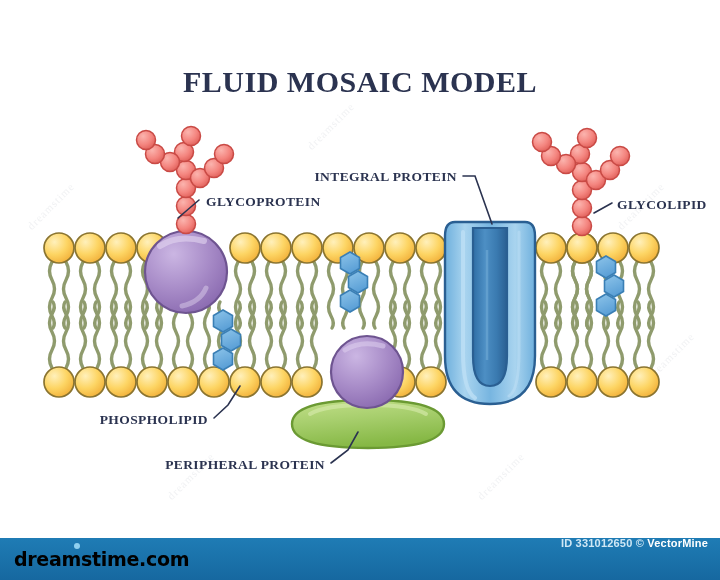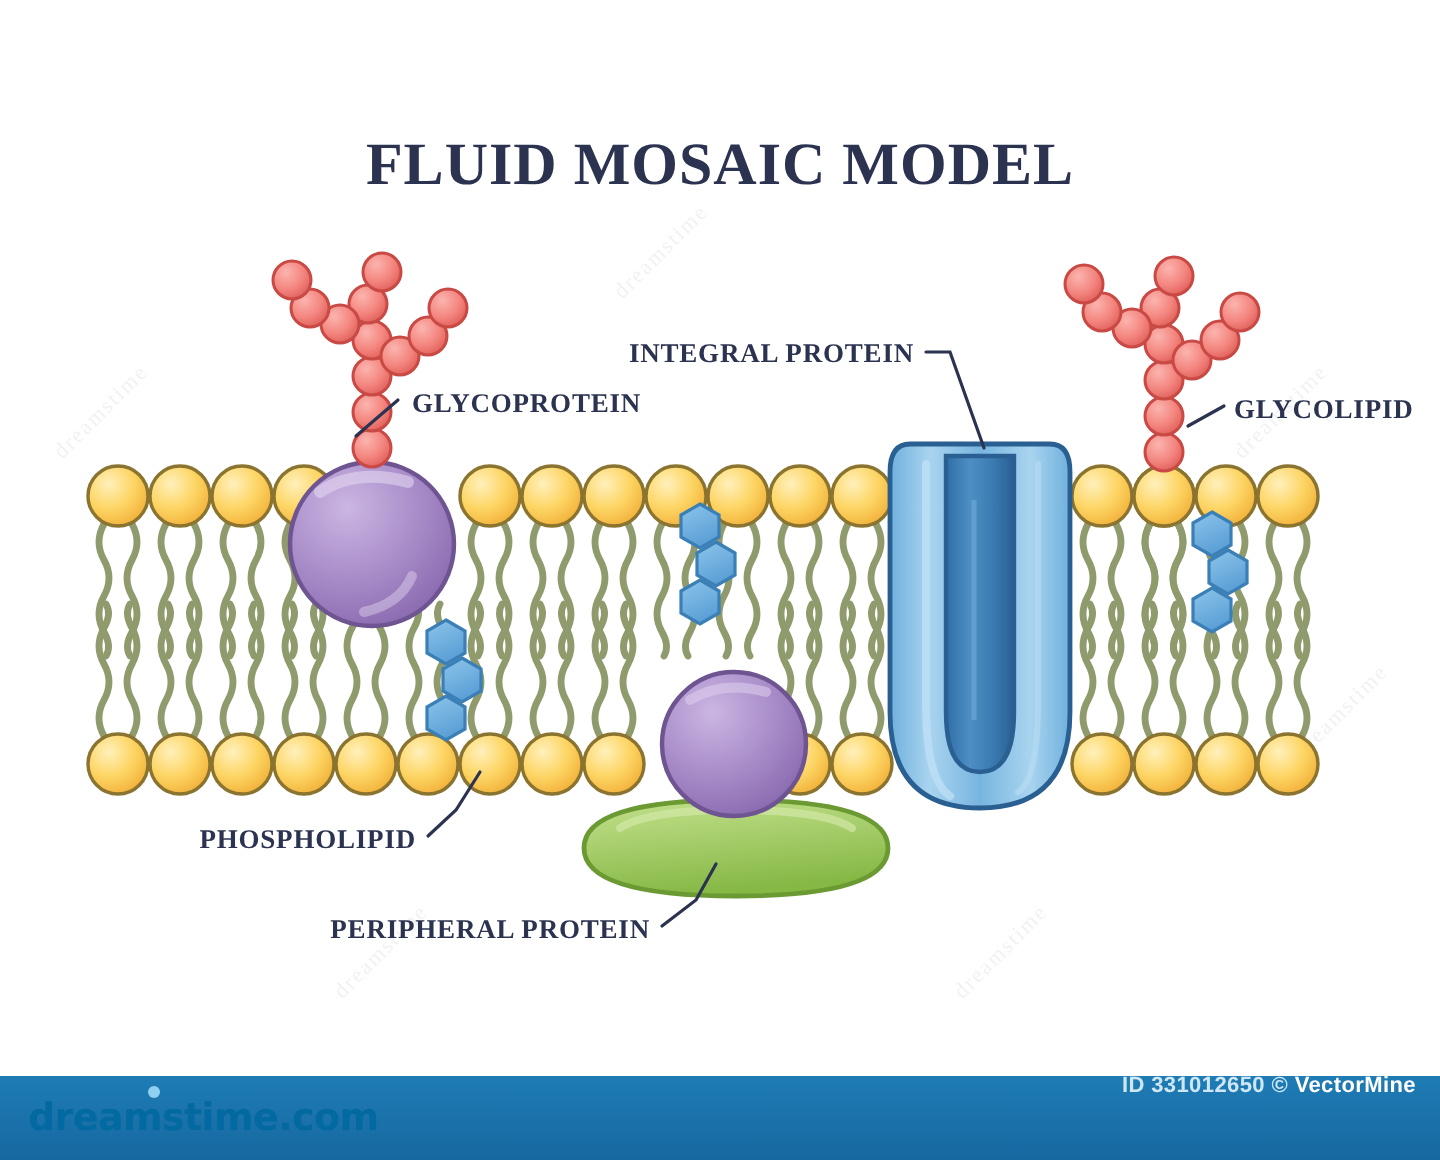--- a/index.html
+++ b/index.html
@@ -46,21 +46,21 @@
     background: #1a72ab;
     background: linear-gradient(180deg,#1f7cb5 0%,#1668a0 100%);
   }
   #footer-logo {
     position: absolute;
     left: 14px;
     top: 548px;
     font-family: "DejaVu Sans", sans-serif;
     font-size: 19px;
     font-weight: bold;
-    color: #0369a1;
+    color: #000000;
     letter-spacing: -0.3px;
   }
   #footer-logo .dot {
     position: absolute;
     left: 60px;
     top: -5px;
     width: 6px;
     height: 6px;
     border-radius: 50%;
     background: #8fd0f0;

